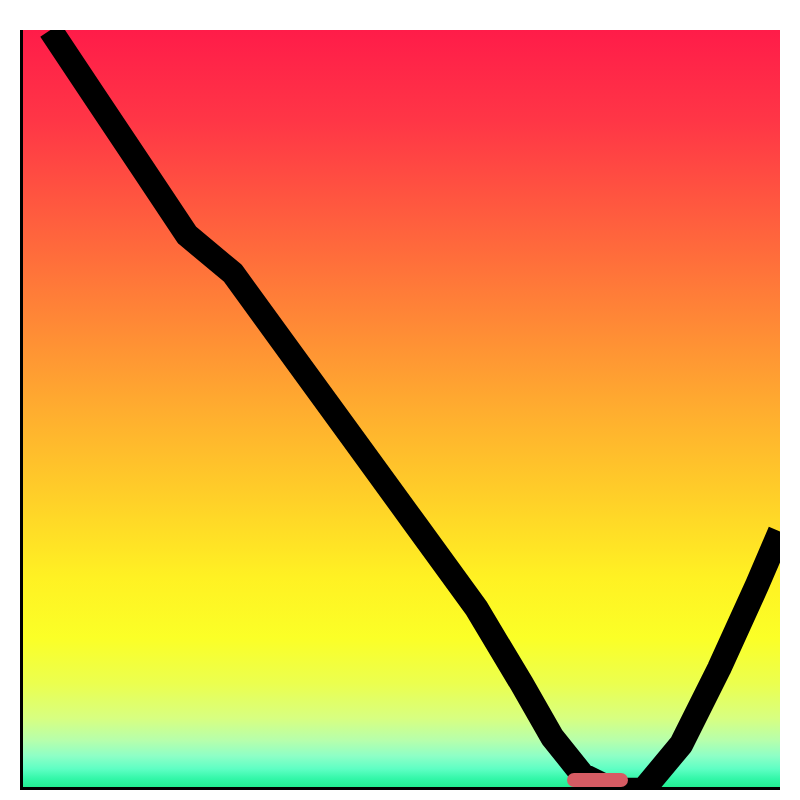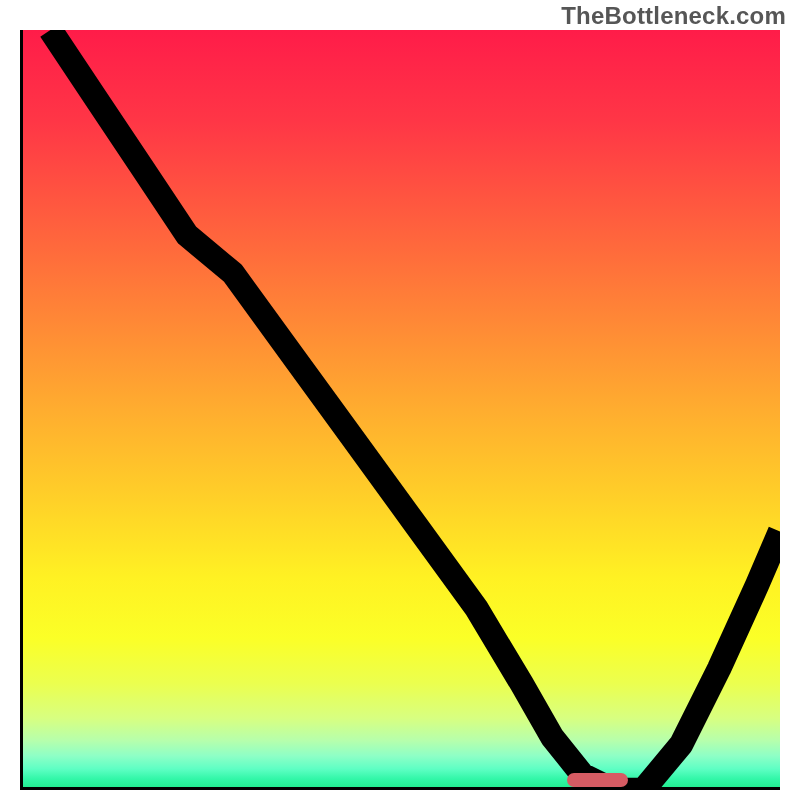--- a/index.html
+++ b/index.html
@@ -69,21 +69,20 @@
     left: 0;
     top: 0;
     width: 3px;
     height: 100%;
   }
 </style>
 </head>
 <body>
 <div class="stage">
 
-  <div class="attribution">TheBottleneck.com</div>
 
   <div class="plot-frame">
 
     <svg class="gradient" viewBox="0 0 760 760" preserveAspectRatio="none">
       <defs>
         <linearGradient id="bgGrad" x1="0" y1="0" x2="0" y2="1">
 
         <stop offset="0%" stop-color="#ff1c49"></stop>
             <stop offset="12%" stop-color="#ff3646"></stop>
             <stop offset="25%" stop-color="#ff5e3e"></stop>

